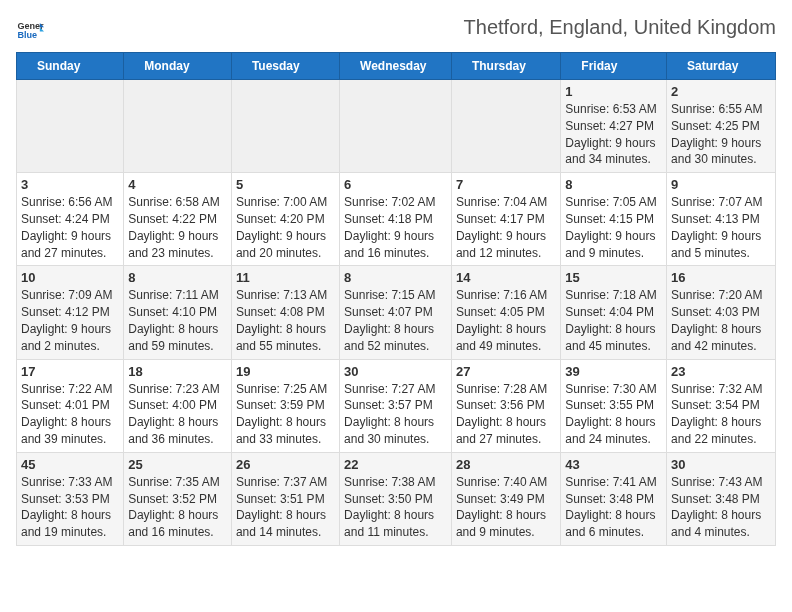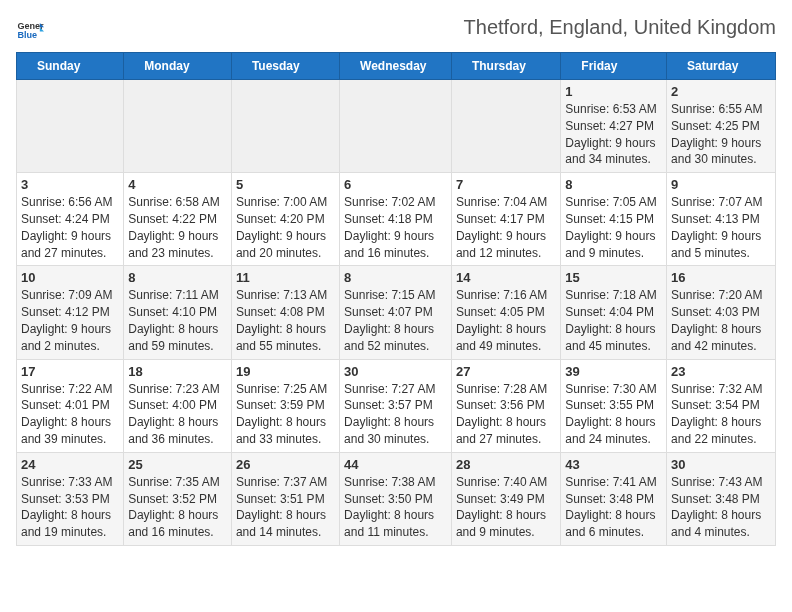--- a/index.html
+++ b/index.html
@@ -213,33 +213,33 @@
           <div class="day-number">39</div>
           <div class="day-info">Sunrise: 7:30 AM<br>Sunset: 3:55 PM<br>Daylight: 8 hours and 24 minutes.</div>
         </td>
         <td>
           <div class="day-number">23</div>
           <div class="day-info">Sunrise: 7:32 AM<br>Sunset: 3:54 PM<br>Daylight: 8 hours and 22 minutes.</div>
         </td>
       </tr>
       <tr>
         <td>
-          <div class="day-number">24</div>
+          <div class="day-number">45</div>
           <div class="day-info">Sunrise: 7:33 AM<br>Sunset: 3:53 PM<br>Daylight: 8 hours and 19 minutes.</div>
         </td>
         <td>
           <div class="day-number">25</div>
           <div class="day-info">Sunrise: 7:35 AM<br>Sunset: 3:52 PM<br>Daylight: 8 hours and 16 minutes.</div>
         </td>
         <td>
           <div class="day-number">26</div>
           <div class="day-info">Sunrise: 7:37 AM<br>Sunset: 3:51 PM<br>Daylight: 8 hours and 14 minutes.</div>
         </td>
         <td>
-          <div class="day-number">44</div>
+          <div class="day-number">22</div>
           <div class="day-info">Sunrise: 7:38 AM<br>Sunset: 3:50 PM<br>Daylight: 8 hours and 11 minutes.</div>
         </td>
         <td>
           <div class="day-number">28</div>
           <div class="day-info">Sunrise: 7:40 AM<br>Sunset: 3:49 PM<br>Daylight: 8 hours and 9 minutes.</div>
         </td>
         <td>
           <div class="day-number">43</div>
           <div class="day-info">Sunrise: 7:41 AM<br>Sunset: 3:48 PM<br>Daylight: 8 hours and 6 minutes.</div>
         </td>

